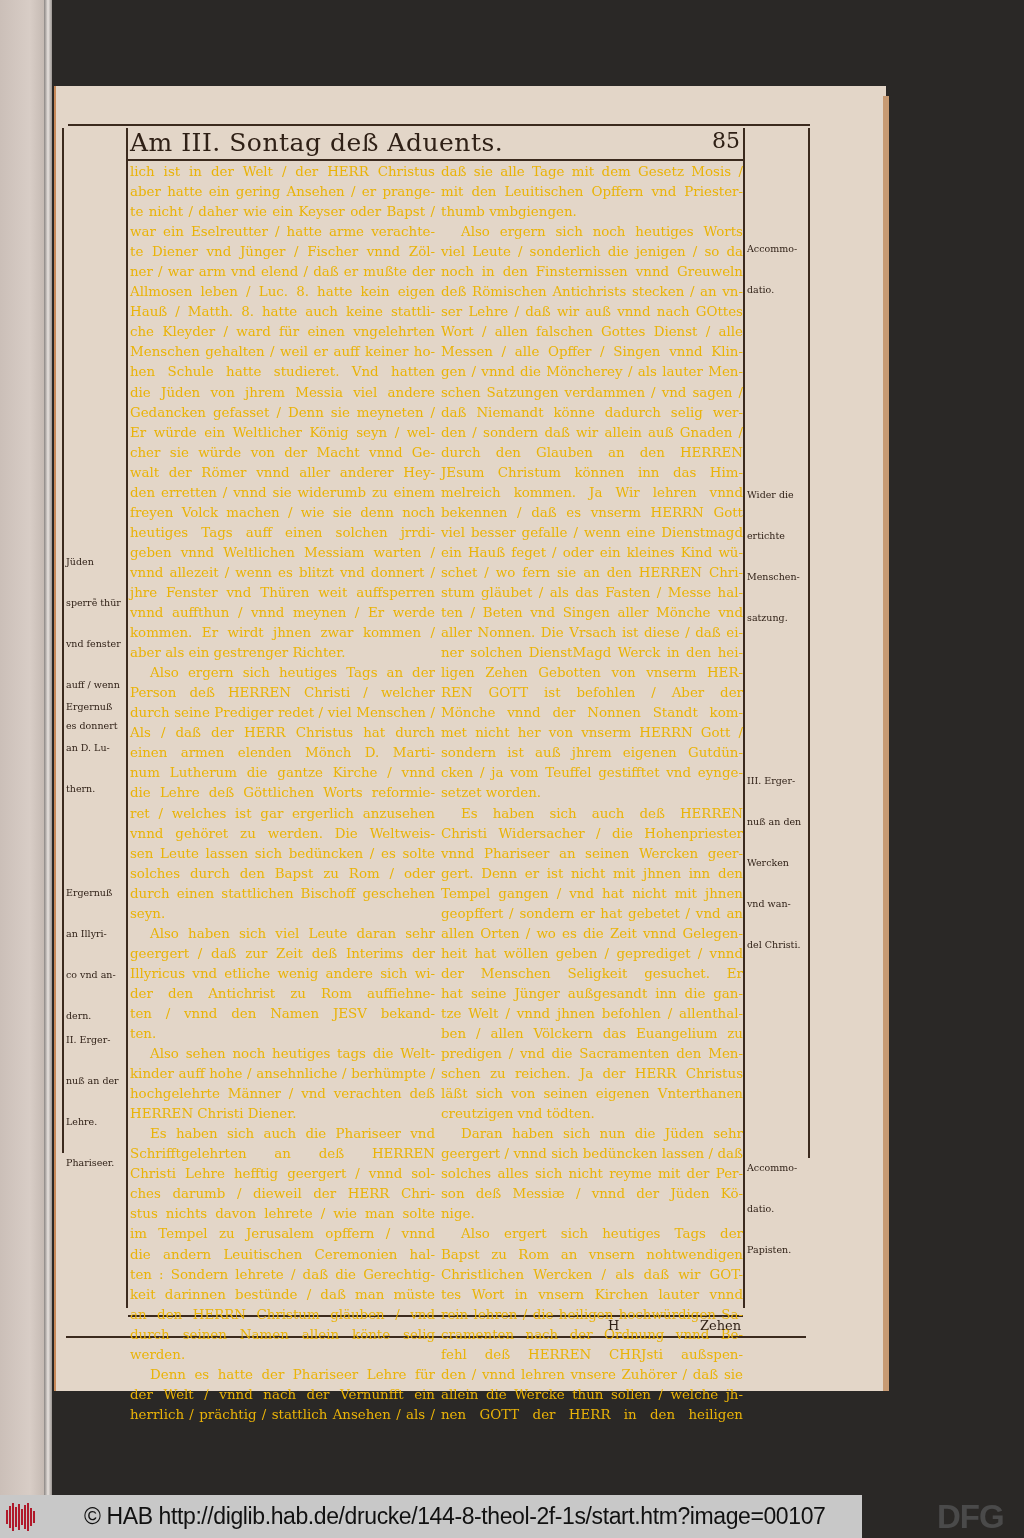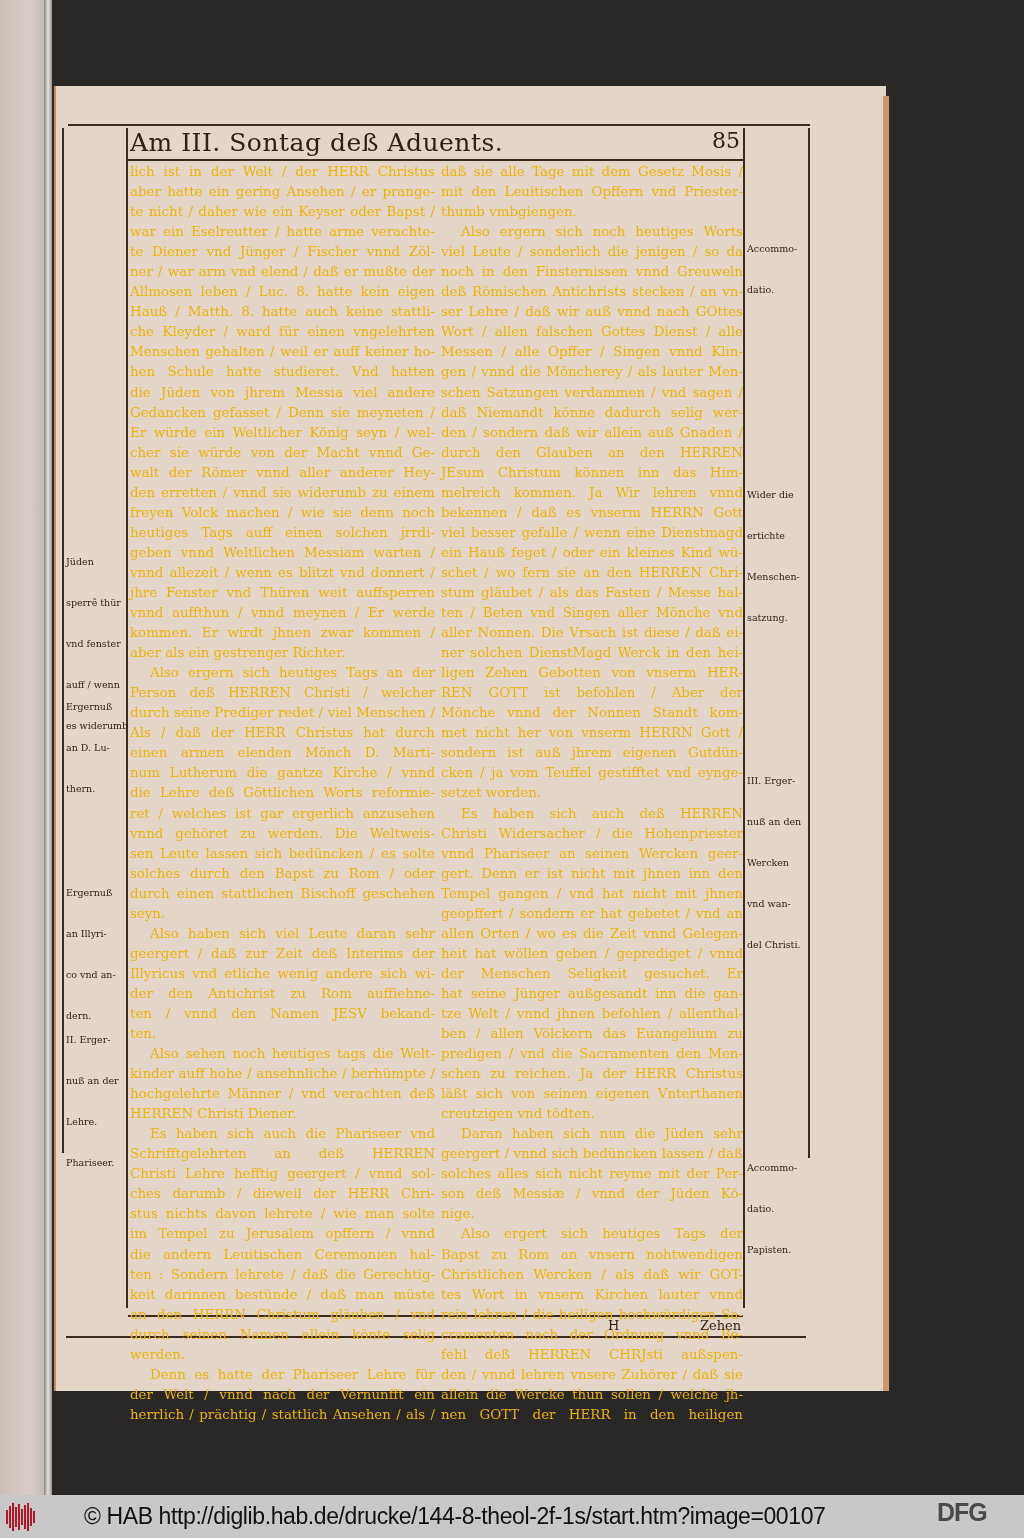--- a/index.html
+++ b/index.html
@@ -13,25 +13,25 @@
   .page-num { position:absolute; left:712px; top:128px; font-size:22px; color:#2f2016; }
   .col { position:absolute; top:162px; font-size:13.4px; line-height:20.05px; color:#eab308; text-align:justify; }
   .col .line { display:block; white-space:nowrap; text-align:justify; text-align-last:justify; }
   .col .last { text-align-last:left; }
   .col .indent { padding-left:20px; }
   .col-left { left:130px; width:305px; }
   .col-right { left:441px; width:302px; }
   .note { position:absolute; font-size:9.5px; line-height:12px; color:#2d1e14; }
   .note span { display:block;margin-top:29px; }
   .catch { position:absolute; font-size:13px; color:#2d1e14; }
-  .footer { position:absolute; left:0; top:1495px; width:1024px; height:43px; background:#c8c8c8; }
+  .footer { position:absolute; left:0; top:1495px; width:862px; height:43px; background:#c8c8c8; }
   .footer-logo { position:absolute; left:6px; top:8px; width:30px; height:28px; display:flex; gap:1px; align-items:center; }
   .footer-logo i { display:block; width:2px; background:#b0192a; }
   .footer-text { position:absolute; left:84px; top:8px; font-family:"Liberation Sans", sans-serif; font-size:23px; color:#111; letter-spacing:-0.4px; }
-  .footer-dfg { position:absolute; left:937px; top:3px; font-family:"Liberation Sans", sans-serif; font-weight:bold; font-size:25px; color:#4a4a4a; letter-spacing:-1px; }
+  .footer-dfg { position:absolute; left:937px; top:3px; font-family:"Liberation Sans", sans-serif; font-weight:bold; font-size:33px; color:#4a4a4a; letter-spacing:-1px; }
 </style>
 </head>
 <body>
 
 <div class="left-page"></div>
 <div class="spine"></div>
 
 <div class="page"></div>
 <div class="page-edge"></div>
 
@@ -177,21 +177,21 @@
     <span class="line">allein die Wercke thun sollen / welche jh-</span>
     <span class="line">nen GOTT der HERR in den heiligen</span>
   </div>
 
 <div id="notesLeft">
     <div class="note" style="left: 66px; top: 527px;">
       <span>Jüden</span>
       <span>sperrẽ thür</span>
       <span>vnd fenster</span>
       <span>auff / wenn</span>
-      <span>es widerumb</span>
+      <span>es donnert</span>
     </div>
     <div class="note" style="left: 66px; top: 672px;">
       <span>Ergernuß</span>
       <span>an D. Lu-</span>
       <span>thern.</span>
     </div>
     <div class="note" style="left: 66px; top: 858px;">
       <span>Ergernuß</span>
       <span>an Illyri-</span>
       <span>co vnd an-</span>

